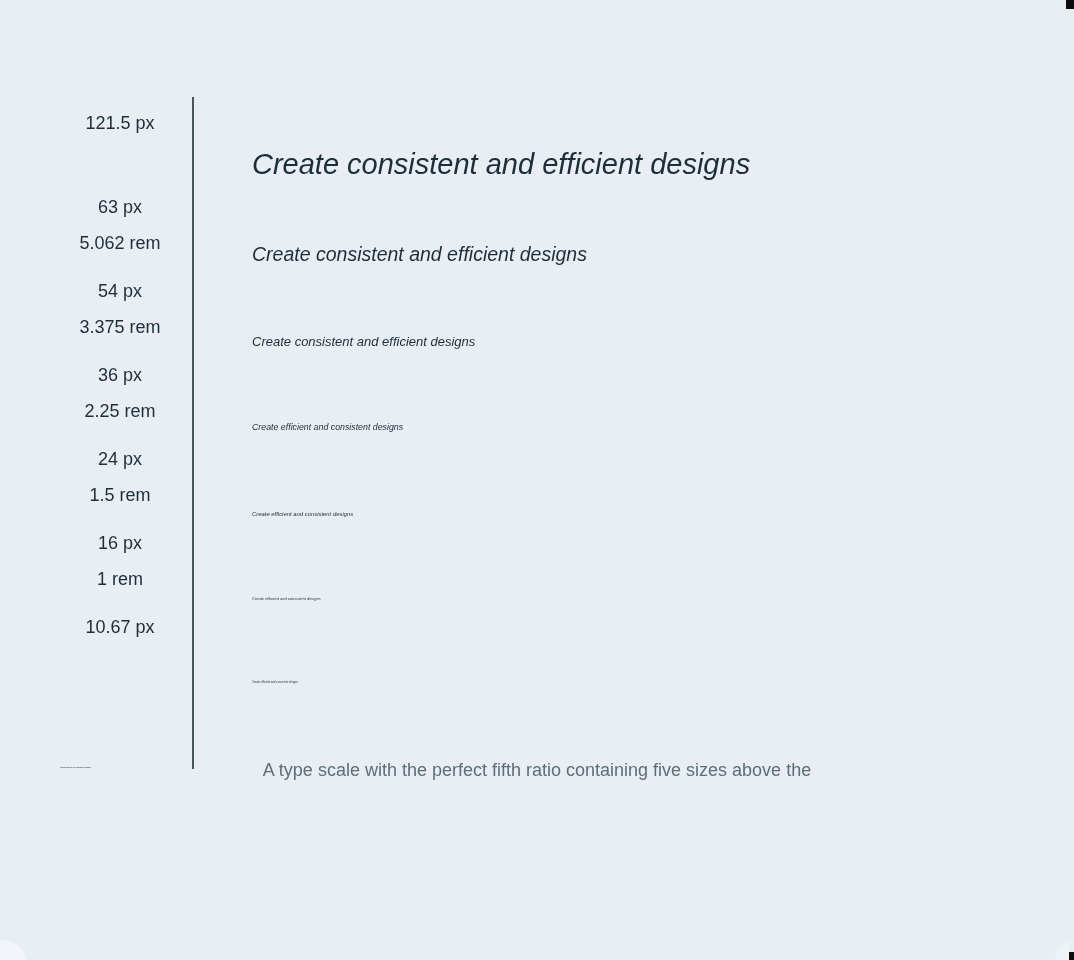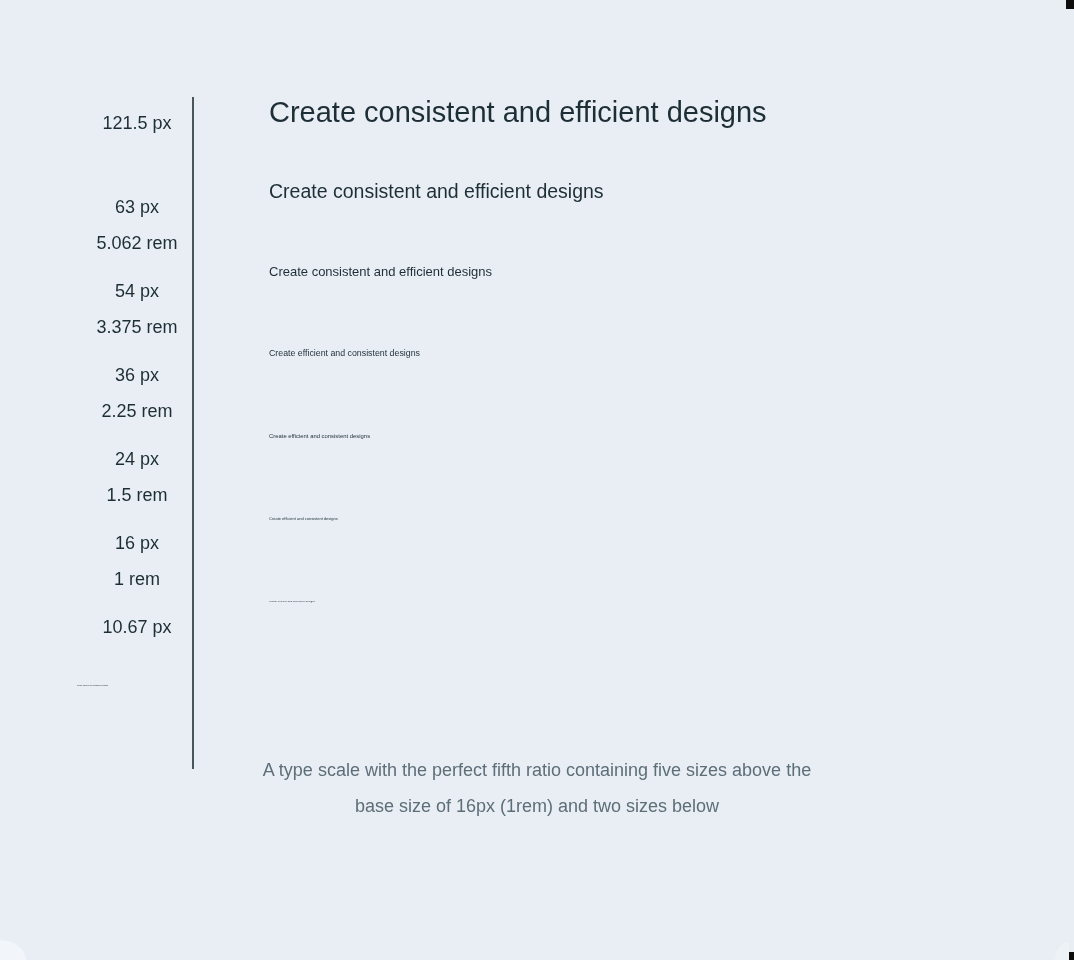--- a/index.html
+++ b/index.html
@@ -18,21 +18,20 @@
     position:relative;
     overflow:hidden;
   }
   .stage{position:absolute;inset:0;}
 
   
   .rows{
     position:absolute;
     top:97px;left:0;right:0;
     height:672px;
-    margin-left:17px;
   }
   .divider{
     position:absolute;
     top:97px;
     left:192px;
     width:2px;
     height:672px;
     background:var(--divider);
   }
   .row{
@@ -50,23 +49,24 @@
   .label-px,.label-rem{
     height:36px;
     line-height:36px;
     font-size:18px;
     color:var(--text);
     white-space:nowrap;
   }
   .sample-wrap{
     flex:1;
     display:flex;
-    align-items:flex-start;
+    align-items:flex-end;
     padding-left:60px;
     overflow:hidden;
+    font-style:italic;
   }
   .sample{
     color:var(--text);
     white-space:nowrap;
     line-height:1.1;
   }
 
   
   .caption{
     position:absolute;
@@ -185,21 +185,20 @@
 
   <div class="row">
     <div class="sample-wrap">
       <div class="sample" style="font-size: 1.8px;">Create efficient and consistent designs</div>
     </div>
   </div>
 </div>
 
   <div class="caption">
     <div class="caption-line">A type scale with the perfect fifth ratio containing five sizes above the</div>
-    <div class="caption-line">base size of 16px (1rem) and two sizes below</div>
   </div>
 
   <div class="corner-bottom-left"></div>
   <div class="corner-bottom-right"></div>
   <div class="mark-top-right"></div>
   <div class="mark-bottom-right"></div>
 
 </div>
 
 </body></html>

